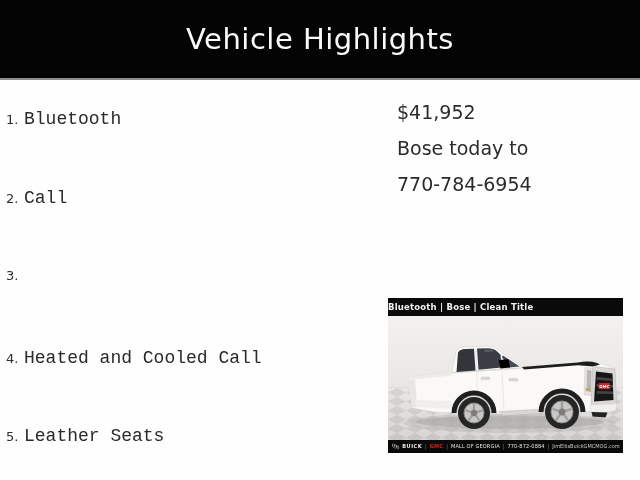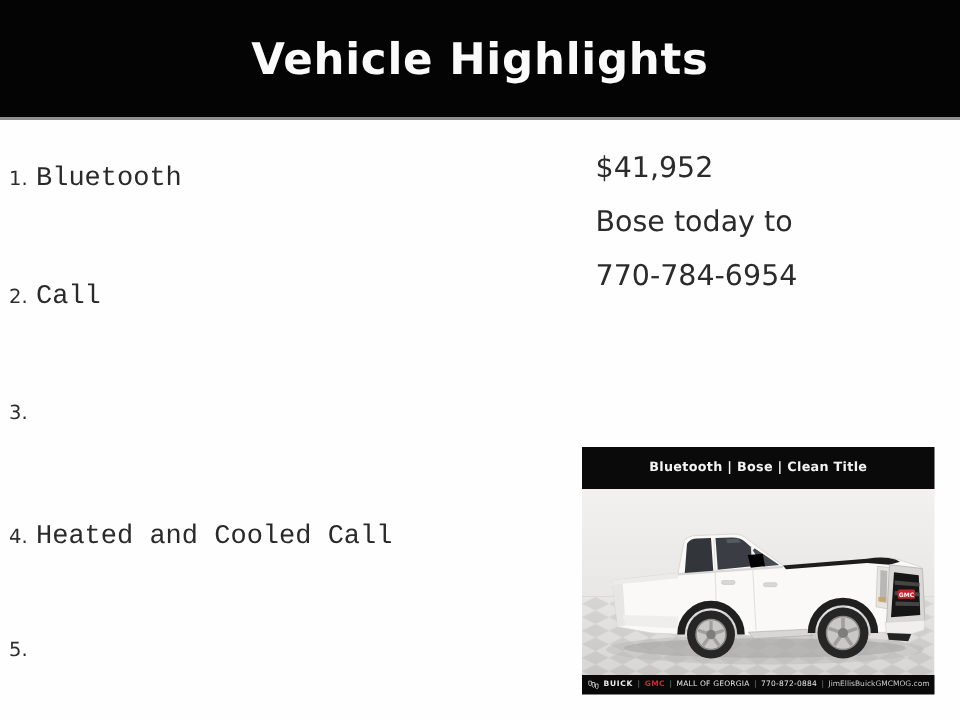--- a/index.html
+++ b/index.html
@@ -8,40 +8,40 @@
     background:#fefefe;font-family:"DejaVu Sans","Liberation Sans",sans-serif;
     border-bottom:1px solid #e3e3e3;
   }
   
   .header{
     position:absolute;left:0;top:0;width:640px;height:78px;
     background:#040404;border-bottom:2px solid #8e8e8e;
     display:flex;align-items:center;justify-content:center;
   }
   .header .title{
-    color:#fafafa;font-size:29px;font-weight:700;letter-spacing:0.5px;
+    color:#fafafa;font-size:29px;font-weight:400;letter-spacing:0.5px;
   }
   
   .hl-row{
     position:absolute;left:6px;height:24px;display:flex;align-items:baseline;
     color:#2d2d2d;white-space:nowrap;
   }
   .hl-num{font-size:13px;width:18px;flex:0 0 18px;color:#2d2d2d;}
   .hl-label{font-size:18px;color:#2a2a2a;font-family:Liberation Mono, monospace;}
   
   .offer{
     position:absolute;left:397px;top:94px;width:250px;
     color:#2b2b2b;font-size:19px;line-height:36px;white-space:nowrap;
   }
   
   .card{position:absolute;left:388px;top:298px;width:235px;height:152px;}
   .card-banner{
-    height:28px;background:#0a0a0a;color:#f2f2f2;
+    height:18px;background:#0a0a0a;color:#f2f2f2;
     font-size:8.5px;font-weight:bold;letter-spacing:0.2px;
-    display:flex;align-items:center;justify-content:center;white-space:nowrap;
+    display:flex;align-items:center;white-space:nowrap;
   }
   .card-photo{height:124px;overflow:hidden;background:#efedeb;}
   .card-photo svg{display:block;}
   .card-footer{height:13px;background:#090909;overflow:hidden;}
   .footer-inner{
     width:470px;height:26px;transform:scale(0.5);transform-origin:0 0;
     display:flex;align-items:center;justify-content:center;gap:6px;
     font-size:10px;line-height:26px;white-space:nowrap;
   }
   .f-buick{color:#ececec;font-weight:bold;letter-spacing:1px;}
@@ -71,20 +71,21 @@
     </div>
     <div class="hl-row" style="top:268px;">
       <span class="hl-num">3.</span>
     </div>
     <div class="hl-row" style="top:348px;">
       <span class="hl-num">4.</span>
       <span class="hl-label">Heated and Cooled Call</span>
     </div>
     <div class="hl-row" style="top:426px;">
       <span class="hl-num">5.</span>
+      <span class="hl-label">Leather Seats</span>
     </div>
   </div>
 
   <div class="offer">
     <div>$41,952</div>
     <div>Bose today to</div>
     <div>770-784-6954</div>
   </div>
 
   <div class="card">

